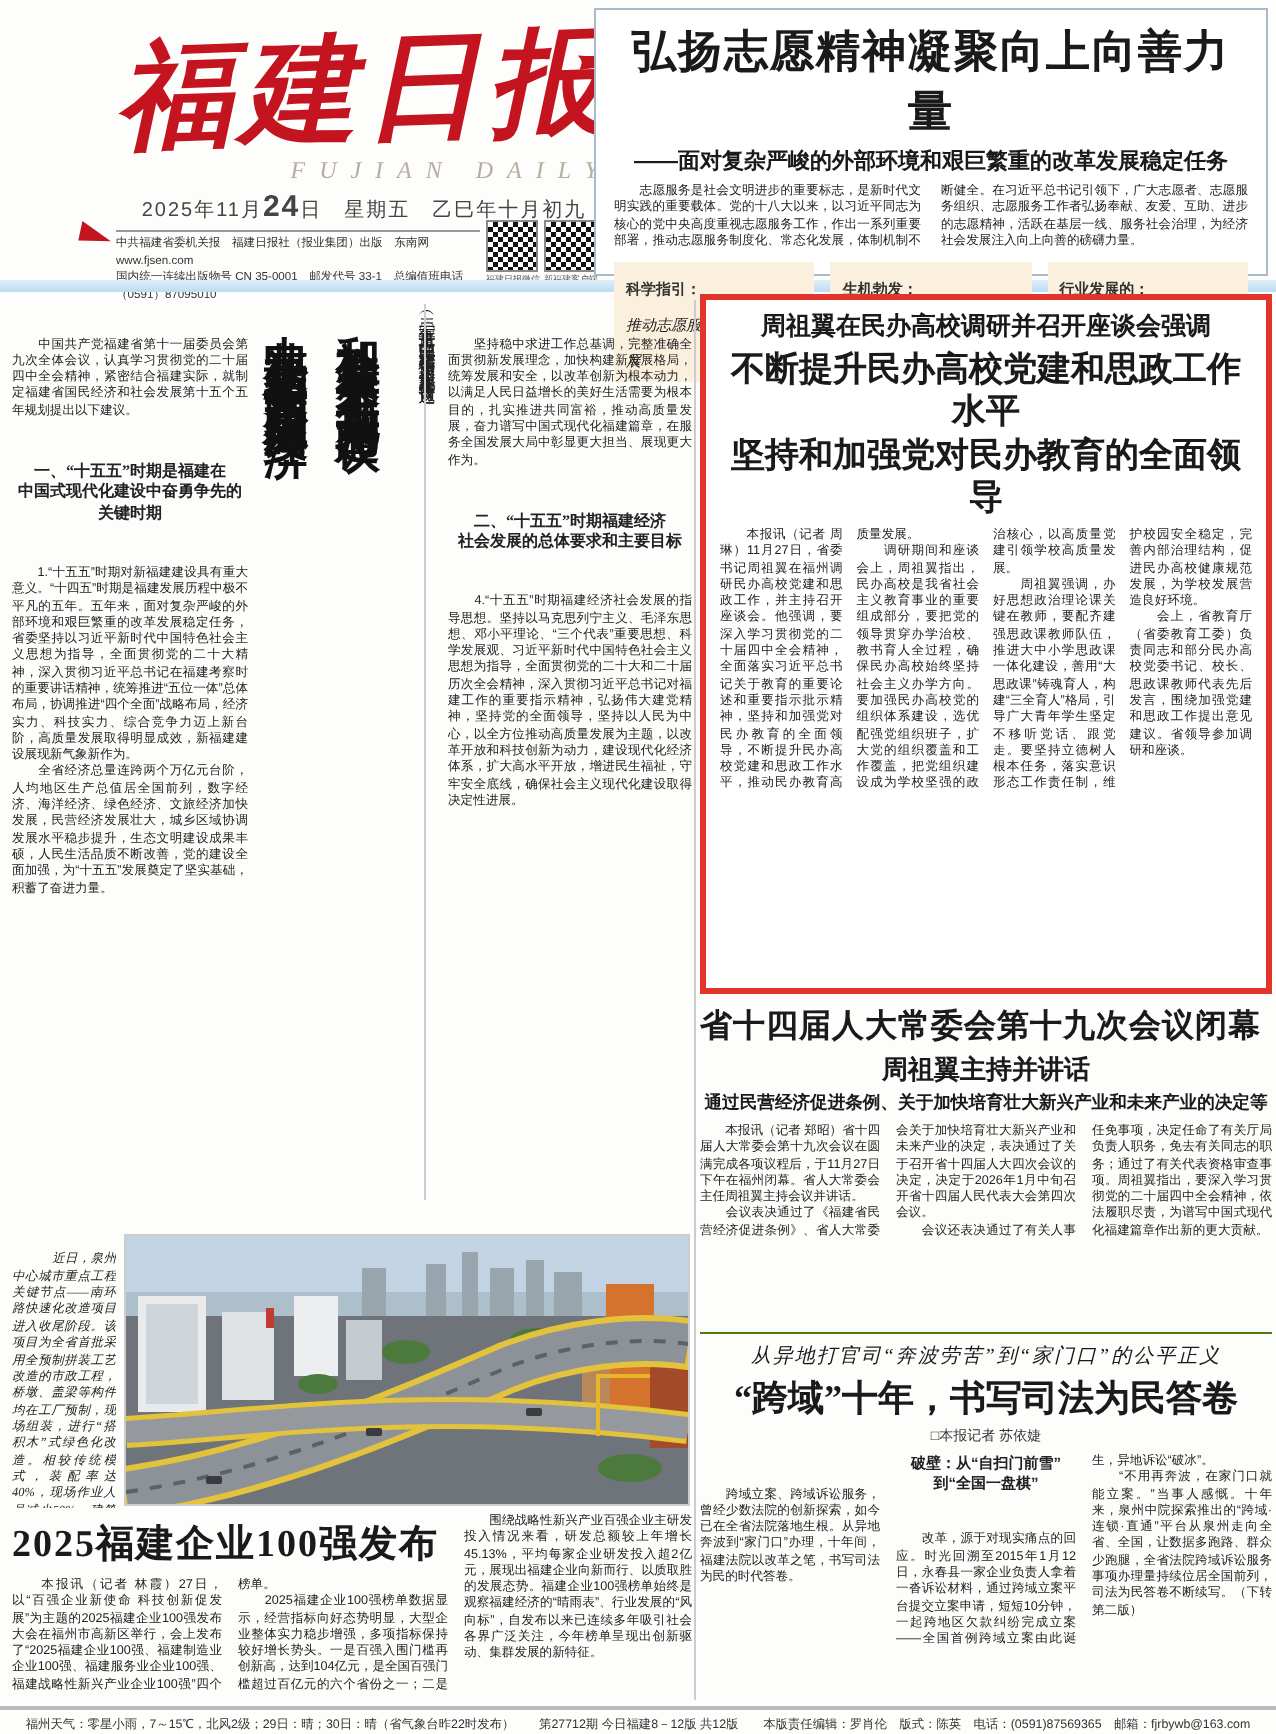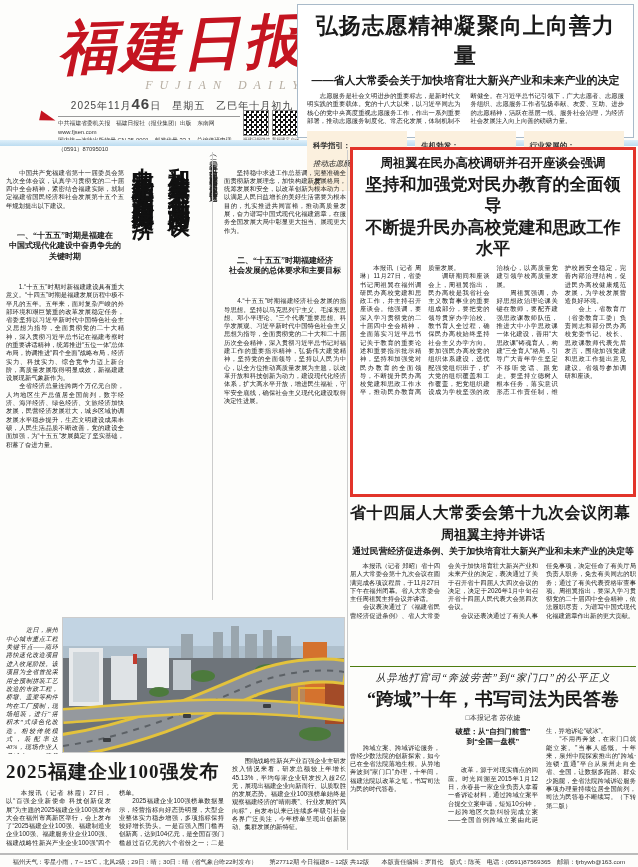--- a/index.html
+++ b/index.html
@@ -79,41 +79,41 @@
 </style>
 </head>
 <body>
 
 <div id="page">
 
   <div class="abs" style="left:58px;top:16px;">
     <div id="masthead-title">福建日报</div>
     <div id="masthead-en" style="text-align:right;margin-top:4px;font-style:italic;">FUJIAN DAILY</div>
     <div id="masthead-date" style="text-align:center;margin-top:2px;">
-      <span>2025年11月</span><span class="day">46</span><span>日　星期五　乙巳年十月初九</span>
+      <span>2025年11月</span><span class="day">24</span><span>日　星期五　乙巳年十月初九</span>
     </div>
     <div class="info-lines" style="margin-top:3px;">
       <div>中共福建省委机关报　福建日报社（报业集团）出版　东南网 www.fjsen.com</div>
       <div>国内统一连续出版物号 CN 35-0001　邮发代号 33-1　总编值班电话（0591）87095010</div>
     </div>
   </div>
   <div id="flourish" class="abs" style="left:40px;top:112px;"></div>
   <div class="abs" style="left:243px;top:110px;">
     <div class="qr"></div>
     <div class="qr-label">福建日报微信</div>
   </div>
   <div class="abs" style="left:272px;top:110px;">
     <div class="qr"></div>
     <div class="qr-label">新福建客户端</div>
   </div>
   <div id="blue-band" class="abs"></div>
 
   <div id="top-story" class="abs">
     <h1>弘扬志愿精神凝聚向上向善力量</h1>
-    <h2>——省人大常委会关于加快培育壮大新兴产业和未来产业的决定</h2>
+    <h2>——面对复杂严峻的外部环境和艰巨繁重的改革发展稳定任务</h2>
     <div class="cols tiny">　　志愿服务是社会文明进步的重要标志，是新时代文明实践的重要载体。党的十八大以来，以习近平同志为核心的党中央高度重视志愿服务工作，作出一系列重要部署，推动志愿服务制度化、常态化发展，体制机制不断健全。在习近平总书记引领下，广大志愿者、志愿服务组织、志愿服务工作者弘扬奉献、友爱、互助、进步的志愿精神，活跃在基层一线、服务社会治理，为经济社会发展注入向上向善的磅礴力量。</div>
     <div class="mini-boxes">
       <div class="mini-box">
         <span class="lbl">科学指引：</span><br>
         <span class="txt">推动志愿服务事业蓬勃发展</span>
       </div>
       <div class="mini-box">
         <span class="lbl">生机勃发：</span><br>
         <span class="txt">志愿服务成为时代新风尚</span>
       </div>
@@ -143,22 +143,22 @@
   <div id="plan-colB" class="abs tiny">
     <div style="white-space:pre-wrap;">　　坚持稳中求进工作总基调，完整准确全面贯彻新发展理念，加快构建新发展格局，统筹发展和安全，以改革创新为根本动力，以满足人民日益增长的美好生活需要为根本目的，扎实推进共同富裕，推动高质量发展，奋力谱写中国式现代化福建篇章，在服务全国发展大局中彰显更大担当、展现更大作为。</div>
     <div class="col-head">二、“十五五”时期福建经济
 社会发展的总体要求和主要目标</div>
     <div style="white-space:pre-wrap;">　　4.“十五五”时期福建经济社会发展的指导思想。坚持以马克思列宁主义、毛泽东思想、邓小平理论、“三个代表”重要思想、科学发展观、习近平新时代中国特色社会主义思想为指导，全面贯彻党的二十大和二十届历次全会精神，深入贯彻习近平总书记对福建工作的重要指示精神，弘扬伟大建党精神，坚持党的全面领导，坚持以人民为中心，以全方位推动高质量发展为主题，以改革开放和科技创新为动力，建设现代化经济体系，扩大高水平开放，增进民生福祉，守牢安全底线，确保社会主义现代化建设取得决定性进展。</div>
   </div>
 
   <div id="red-box" class="abs">
     <div class="kicker">周祖翼在民办高校调研并召开座谈会强调</div>
     <div class="headline">
+      <div>不断提升民办高校党建和思政工作水平</div>
       <div>坚持和加强党对民办教育的全面领导</div>
-      <div>不断提升民办高校党建和思政工作水平</div>
     </div>
     <div class="body tiny">　　本报讯（记者 周琳）11月27日，省委书记周祖翼在福州调研民办高校党建和思政工作，并主持召开座谈会。他强调，要深入学习贯彻党的二十届四中全会精神，全面落实习近平总书记关于教育的重要论述和重要指示批示精神，坚持和加强党对民办教育的全面领导，不断提升民办高校党建和思政工作水平，推动民办教育高质量发展。
 　　调研期间和座谈会上，周祖翼指出，民办高校是我省社会主义教育事业的重要组成部分，要把党的领导贯穿办学治校、教书育人全过程，确保民办高校始终坚持社会主义办学方向。要加强民办高校党的组织体系建设，选优配强党组织班子，扩大党的组织覆盖和工作覆盖，把党组织建设成为学校坚强的政治核心，以高质量党建引领学校高质量发展。
 　　周祖翼强调，办好思想政治理论课关键在教师，要配齐建强思政课教师队伍，推进大中小学思政课一体化建设，善用“大思政课”铸魂育人，构建“三全育人”格局，引导广大青年学生坚定不移听党话、跟党走。要坚持立德树人根本任务，落实意识形态工作责任制，维护校园安全稳定，完善内部治理结构，促进民办高校健康规范发展，为学校发展营造良好环境。
 　　会上，省教育厅（省委教育工委）负责同志和部分民办高校党委书记、校长、思政课教师代表先后发言，围绕加强党建和思政工作提出意见建议。省领导参加调研和座谈。</div>
   </div>
 
   <div id="npc" class="abs">
     <h1>省十四届人大常委会第十九次会议闭幕</h1>
     <h2>周祖翼主持并讲话</h2>

